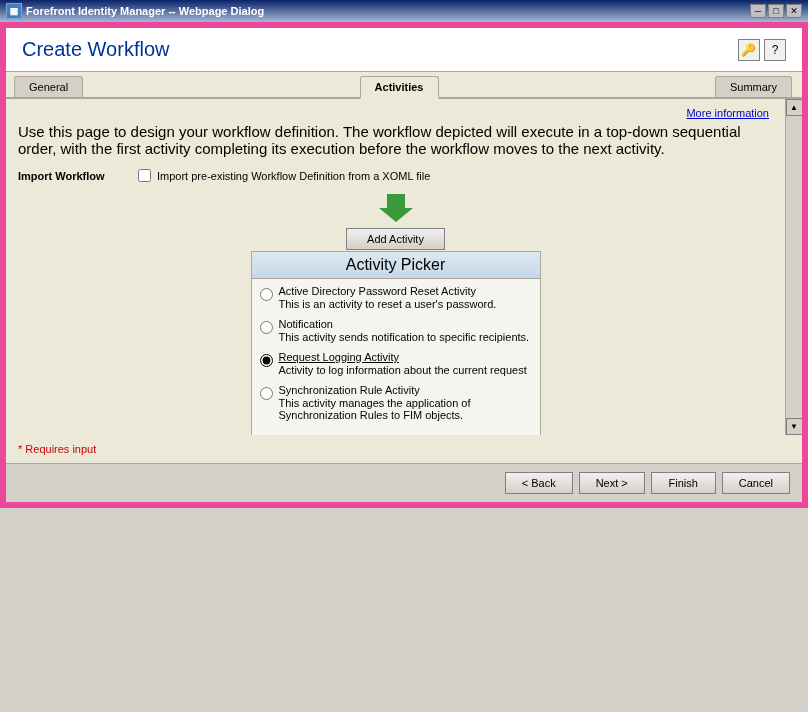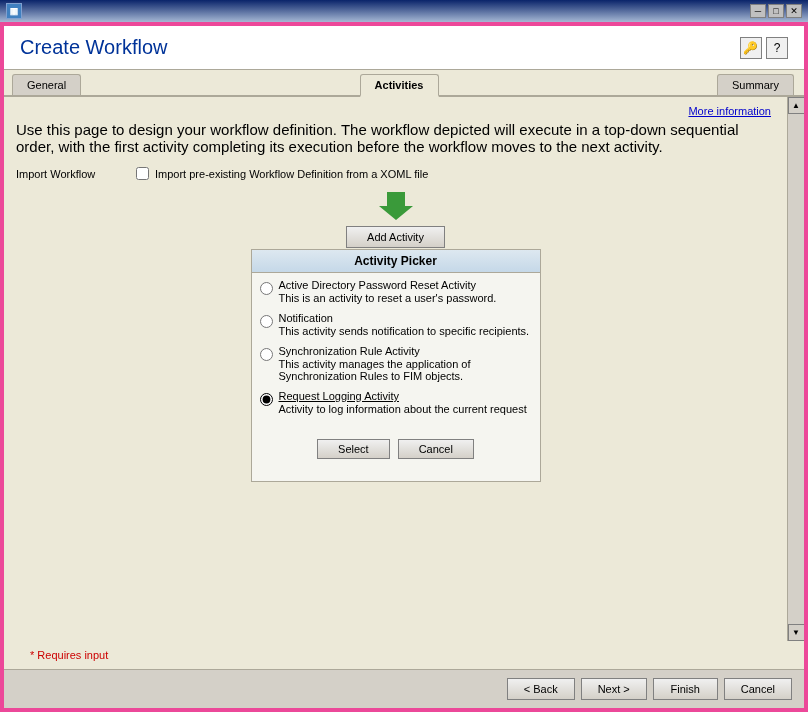--- a/index.html
+++ b/index.html
@@ -46,22 +46,22 @@
       border: 1px solid #808080;
       font-size: 9px;
       display: flex; align-items: center; justify-content: center;
       cursor: pointer;
       color: black;
     }
 
     
     .dialog {
       background: #ece9d8;
-      border: 4px solid #ec4899;
-      height: 690px;
+      border: 6px solid #ec4899;
+      height: 486px;
       display: flex;
       flex-direction: column;
     }
 
     
     .dialog-header {
       background: white;
       padding: 10px 16px;
       display: flex;
       align-items: center;
@@ -170,21 +170,21 @@
     }
 
     
     .import-row {
       display: flex;
       align-items: center;
       margin-bottom: 12px;
       font-size: 11px;
     }
     .import-label {
-      font-weight: normal;
+      font-weight: bold;
       min-width: 120px;
     }
     .import-checkbox-area {
       display: flex;
       align-items: flex-end;
       gap: 6px;
     }
 
     
     .arrow-container {
@@ -215,22 +215,22 @@
     .activity-picker {
       border: 1px solid #aca899;
       background: #f5f5f0;
       margin: 0 auto;
       width: 290px;
       padding-bottom: 10px;
     }
     .activity-picker-title {
       background: linear-gradient(to bottom, #dde8f0, #c5d8e8);
       padding: 4px 8px;
-      font-weight: bold;
-      font-size: 12px;
+      font-weight: normal;
+      font-size: 16px;
       border-bottom: 1px solid #aca899;
       text-align: center;
     }
     .activity-item {
       display: flex;
       align-items: flex-start;
       padding: 6px 8px 2px 8px;
       gap: 6px;
     }
     .activity-radio {
@@ -267,21 +267,21 @@
       cursor: pointer;
       font-size: 11px;
       font-family: Tahoma, Arial, sans-serif;
       min-width: 70px;
     }
 
     
     .requires-input {
       color: #cc0000;
       font-size: 11px;
-      padding: 8px 26px;
+      padding: 8px 12px;
     }
 
     
     .footer {
       background: #d4d0c8;
       border-top: 1px solid #aca899;
       padding: 8px 12px;
       display: flex;
       justify-content: flex-end;
       gap: 6px;
@@ -302,20 +302,21 @@
     input[type="checkbox"] {
       accent-color: #000;
     }
   </style>
 </head>
 <body>
 
 <div class="title-bar">
   <div class="title-bar-left">
     <div class="title-bar-icon">▦</div>
+    <span>Forefront Identity Manager -- Webpage Dialog</span>
   </div>
   <div class="title-bar-controls">
     <div class="title-bar-btn">─</div>
     <div class="title-bar-btn">□</div>
     <div class="title-bar-btn">✕</div>
   </div>
 </div>
 
 <div class="dialog">
 
@@ -378,35 +379,35 @@
 
         <div class="activity-item">
           <input type="radio" name="activity" class="activity-radio" style="">
           <div class="activity-text">
             <div class="activity-name">Notification</div>
             <div class="activity-desc">This activity sends notification to specific recipients.</div>
           </div>
         </div>
 
         <div class="activity-item">
+          <input type="radio" name="activity" class="activity-radio" checked="" style="">
+          <div class="activity-text">
+            <div class="activity-name underlined">Request Logging Activity</div>
+            <div class="activity-desc">Activity to log information about the current request</div>
+          </div>
+        </div>
+
+        <div class="activity-item">
           <input type="radio" name="activity" class="activity-radio" style="">
           <div class="activity-text">
             <div class="activity-name">Synchronization Rule Activity</div>
             <div class="activity-desc">This activity manages the application of Synchronization Rules to FIM objects.</div>
           </div>
         </div>
 
-        <div class="activity-item">
-          <input type="radio" name="activity" class="activity-radio" checked="" style="">
-          <div class="activity-text">
-            <div class="activity-name underlined">Request Logging Activity</div>
-            <div class="activity-desc">Activity to log information about the current request</div>
-          </div>
-        </div>
-
         <div class="picker-buttons">
           <button class="picker-btn">Select</button>
           <button class="picker-btn">Cancel</button>
         </div>
       </div>
 
     </div>
 
     <div class="scrollbar">
       <div class="scroll-btn">▲</div>

